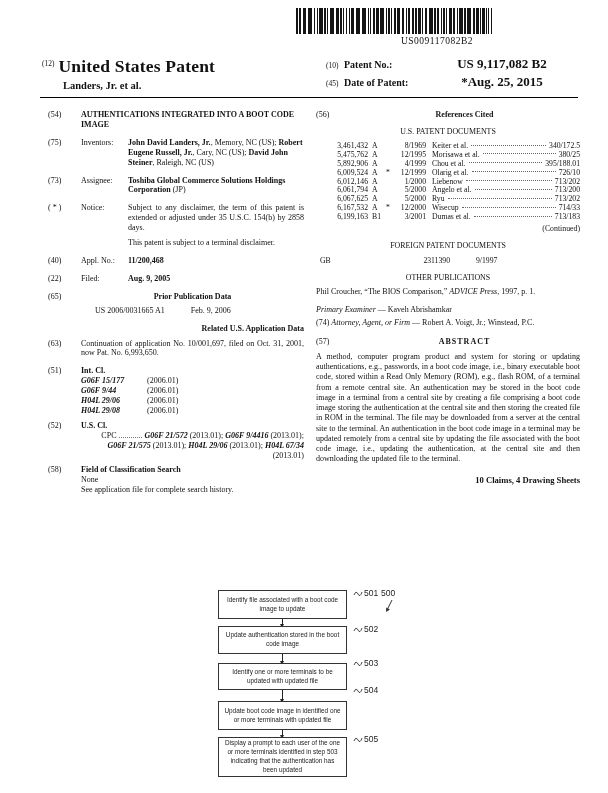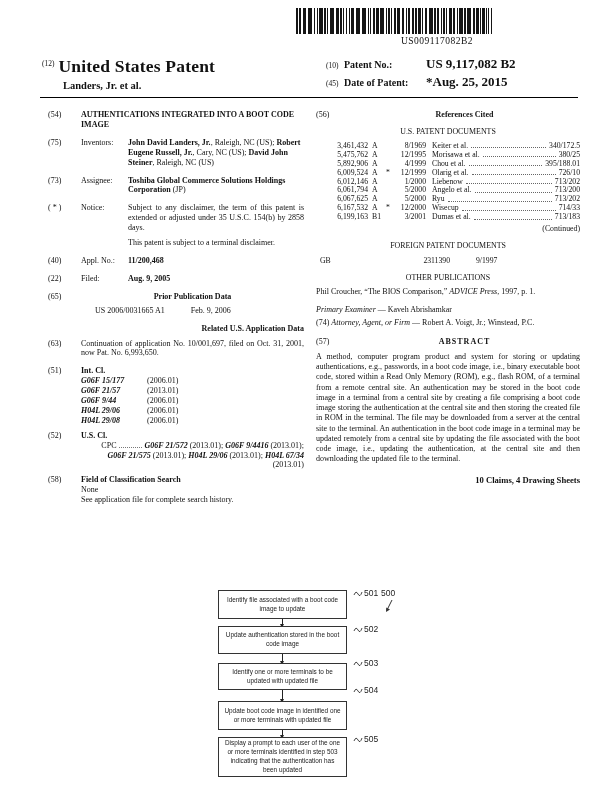--- a/index.html
+++ b/index.html
@@ -12,21 +12,21 @@
 
   
   .hdr{position:absolute;left:42px;top:56px;width:536px;display:flex;justify-content:space-between;}
   .hdr-left .t1{font-size:7.5px;vertical-align:6px;}
   .hdr-title{font-size:17.5px;font-weight:bold;letter-spacing:.2px;}
   .hdr-authors{font-size:10.5px;font-weight:bold;margin:3px 0 0 21px;}
   .hdr-right{width:252px;font-size:10px;}
   .hdr-right .row{display:flex;align-items:baseline;margin-bottom:2px;}
   .hdr-right .paren{font-size:7.5px;width:18px;}
   .hdr-right .lbl{font-weight:bold;width:82px;}
-  .hdr-right .val{font-weight:bold;font-size:13px;flex:1;text-align:left;white-space:nowrap;}
+  .hdr-right .val{font-weight:bold;font-size:13px;flex:1;text-align:center;white-space:nowrap;}
   .rule{position:absolute;left:40px;top:97px;width:538px;border-top:1.6px solid #000;}
 
   
   .col{position:absolute;top:110px;font-size:8px;line-height:1.24;}
   .col-left{left:48px;width:256px;}
   .col-right{left:316px;width:264px;}
 
   .item{display:flex;margin-bottom:8px;}
   .num-col{width:33px;flex:none;}
   .label-col{width:47px;flex:none;}
@@ -38,21 +38,21 @@
   .just{text-align:justify;}
   .mb2{margin-bottom:5px;}
 
   .intcl-row{display:flex;}
   .intcl-code{width:66px;font-weight:bold;font-style:italic;flex:none;}
   .cpc-block{text-align:right;}
   .sec-heading{font-weight:bold;text-align:center;flex:1;}
 
   
   .cits{margin:5px 0 3px 10px;}
-  .cit-row{display:flex;font-size:7.7px;line-height:1.06;margin-bottom:.8px;align-items:flex-end;}
+  .cit-row{display:flex;font-size:7.7px;line-height:1.06;margin-bottom:.8px;align-items:center;}
   .c-no{width:42px;text-align:right;flex:none;}
   .c-kind{width:12px;margin-left:4px;flex:none;}
   .c-star{width:8px;flex:none;text-align:center;}
   .c-date{width:34px;text-align:right;flex:none;margin-right:6px;}
   .c-name{flex:none;}
   .c-leader{flex:1;border-bottom:1px dotted #666;margin:0 3px 1.5px 3px;min-width:6px;}
   .c-cls{flex:none;text-align:right;}
 
   .foreign{margin:5px 0 4px 4px;}
   .f-row{display:flex;font-size:7.7px;line-height:1.25;}
@@ -164,21 +164,21 @@
   <div class="col col-left">
 
     <div class="item">
       <span class="num-col">(54)</span>
       <span class="content b">AUTHENTICATIONS INTEGRATED INTO A BOOT CODE IMAGE</span>
     </div>
 
     <div class="item">
       <span class="num-col">(75)</span>
       <span class="label-col">Inventors:</span>
-      <span class="content"><span class="b">John David Landers, Jr.</span><span>, Raleigh, NC (US); </span><span class="b">Robert Eugene Russell, Jr.</span><span>, Cary, NC (US); </span><span class="b">David John Steiner</span><span>, Raleigh, NC (US)</span></span>
+      <span class="content"><span class="b">John David Landers, Jr.</span><span>, Memory, NC (US); </span><span class="b">Robert Eugene Russell, Jr.</span><span>, Cary, NC (US); </span><span class="b">David John Steiner</span><span>, Raleigh, NC (US)</span></span>
     </div>
 
     <div class="item">
       <span class="num-col">(73)</span>
       <span class="label-col">Assignee:</span>
       <span class="content"><span class="b">Toshiba Global Commerce Solutions Holdings Corporation</span><span> (JP)</span></span>
     </div>
 
     <div class="item">
       <span class="num-col">( * )</span>
@@ -217,24 +217,20 @@
       <span class="content just">Continuation of application No. 10/001,697, filed on Oct. 31, 2001, now Pat. No. 6,993,650.</span>
     </div>
 
     <div class="item" style="margin-bottom:5px;">
       <span class="num-col">(51)</span>
       <span class="content">
         <div class="b">Int. Cl.</div>
         <div class="intcl-row">
             <span class="intcl-code">G06F 15/177</span>
             <span>(2006.01)</span>
-          </div>
-        <div class="intcl-row">
-            <span class="intcl-code">G06F 21/57</span>
-            <span>(2013.01)</span>
           </div>
         <div class="intcl-row">
             <span class="intcl-code">G06F 9/44</span>
             <span>(2006.01)</span>
           </div>
         <div class="intcl-row">
             <span class="intcl-code">H04L 29/06</span>
             <span>(2006.01)</span>
           </div>
         <div class="intcl-row">

